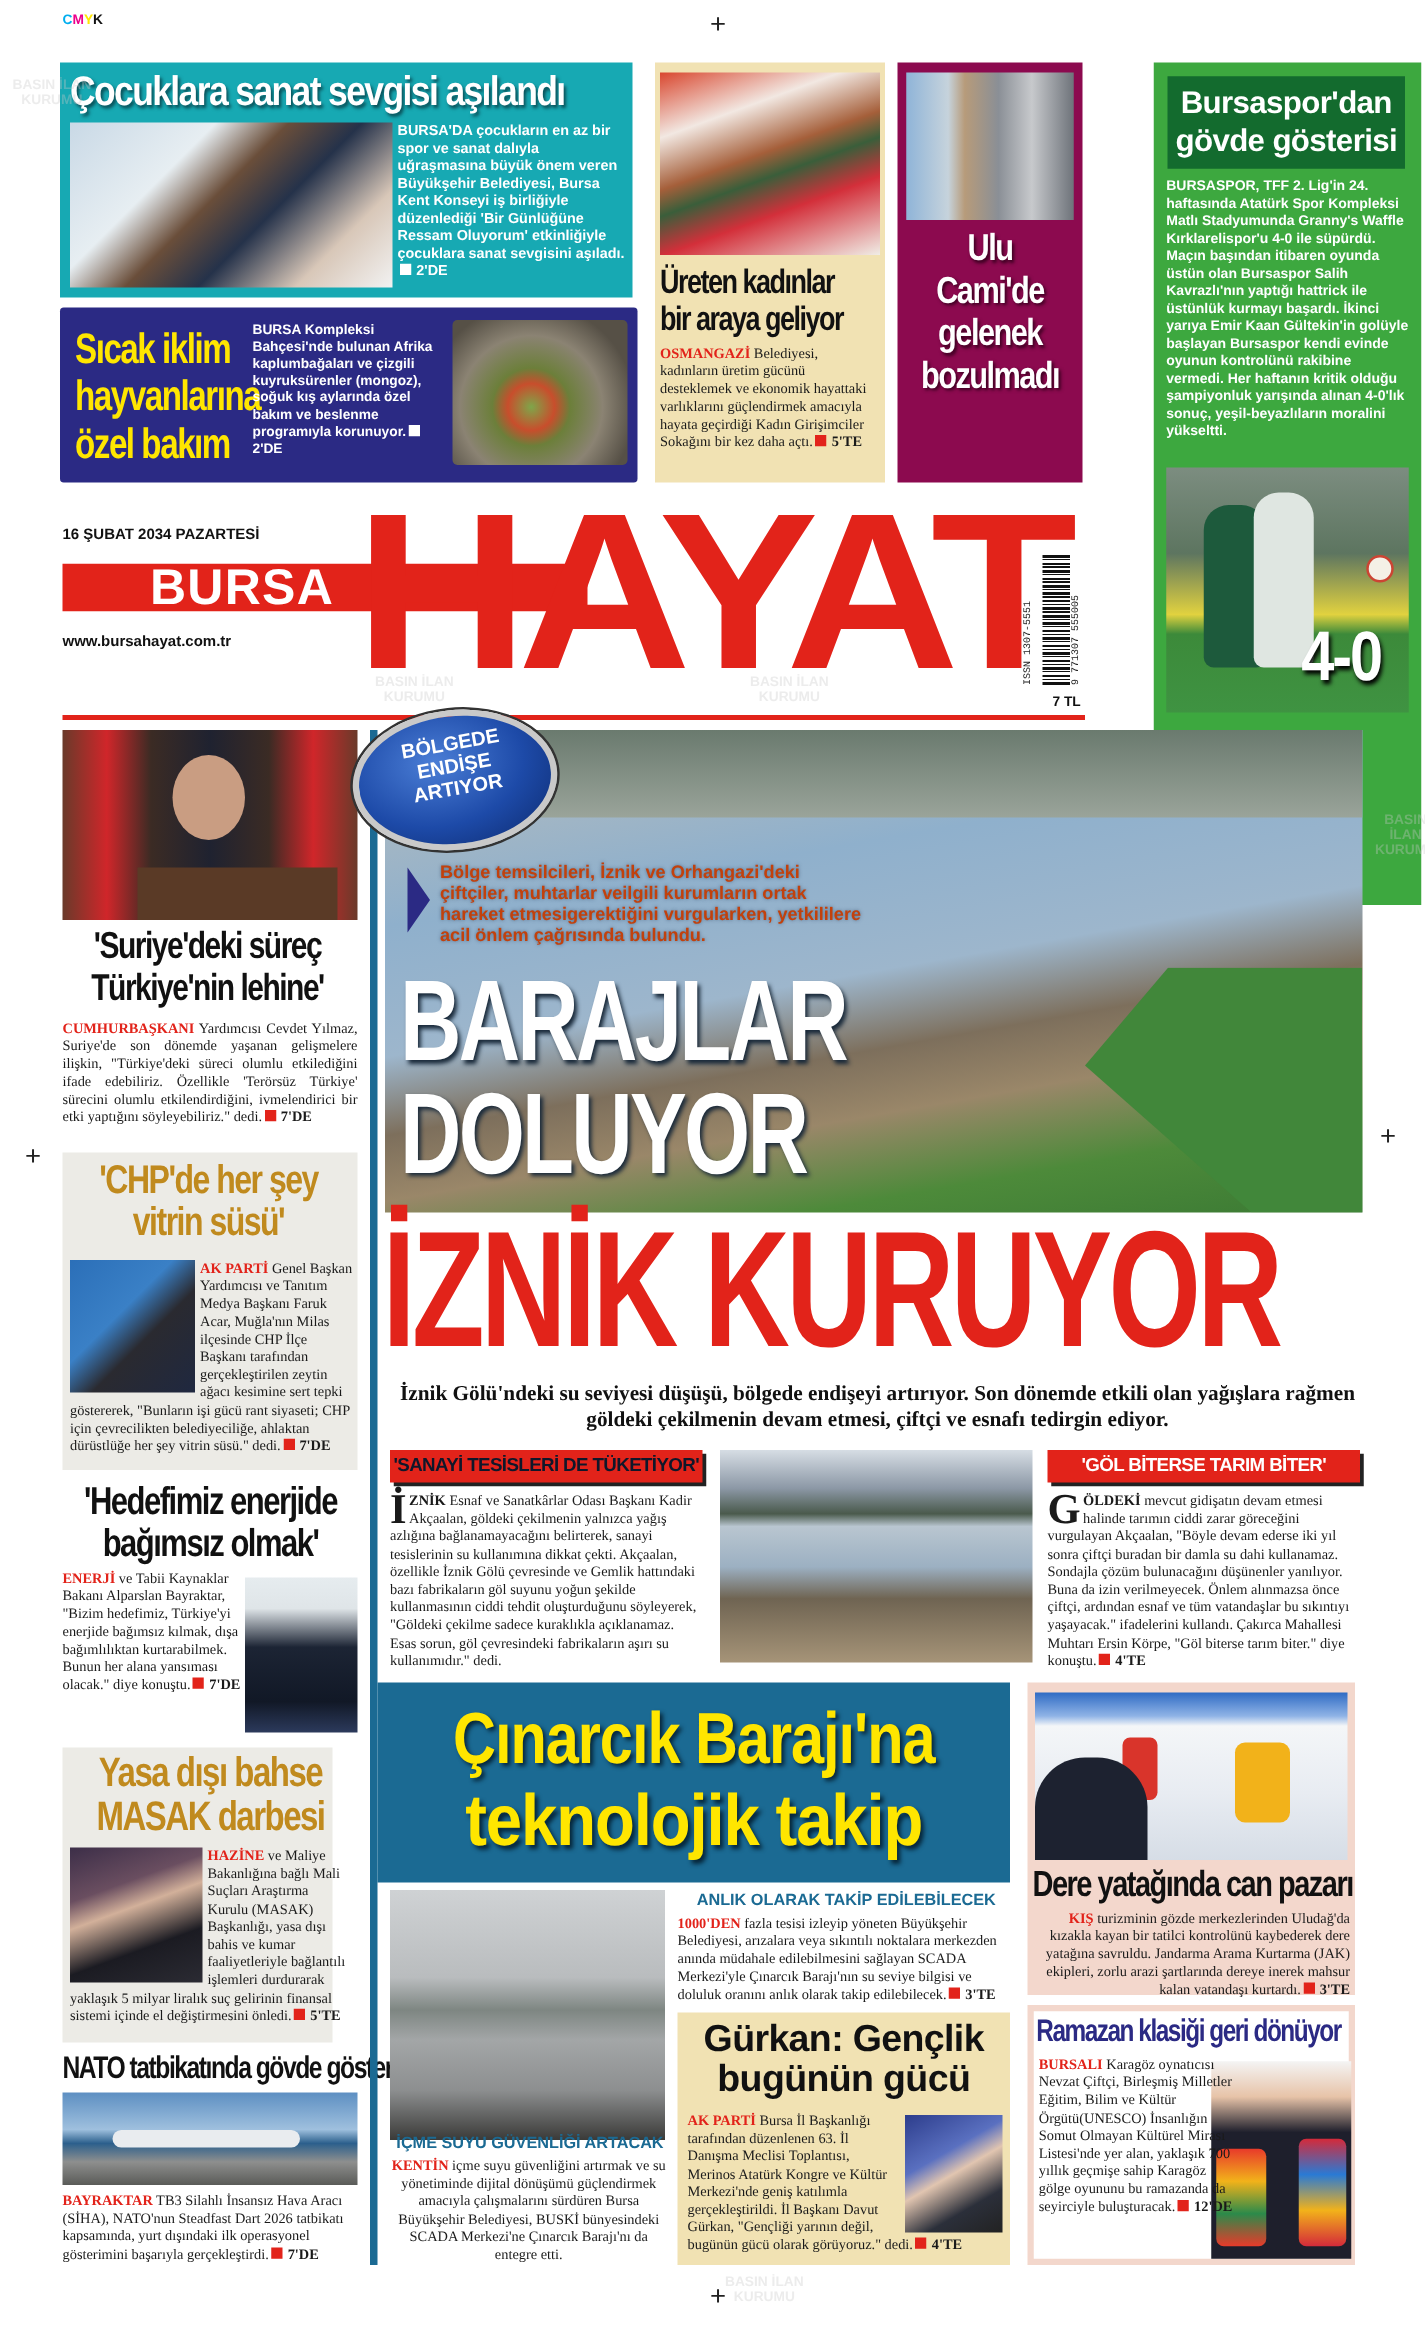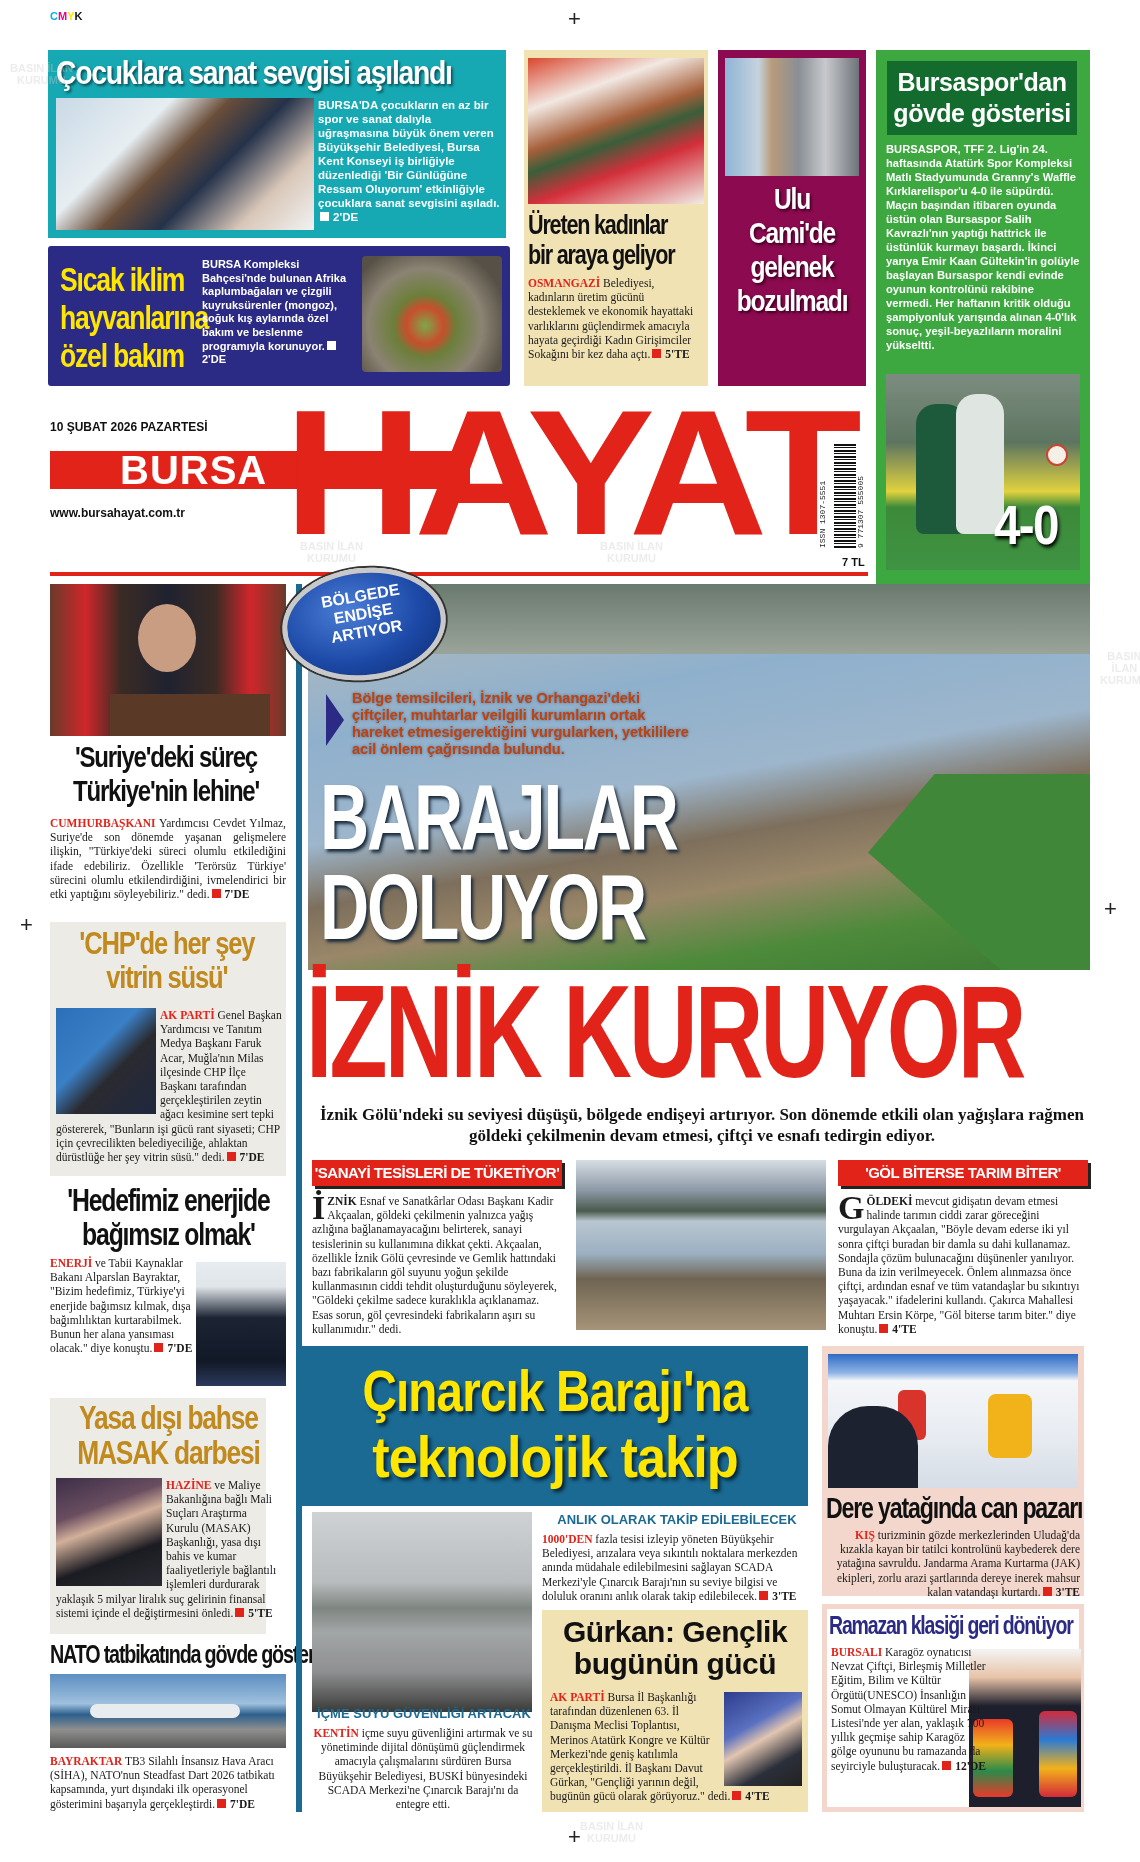--- a/index.html
+++ b/index.html
@@ -60,37 +60,37 @@
 
 <div class="abs" style="left:718px;top:50px;width:148px;height:336px;background:#8c0a4f">
   <div class="abs photo" style="left:7px;top:8px;width:134px;height:118px;background:linear-gradient(90deg,#8fb4d8 0%,#c6d3dc 25%,#b79b7a 35%,#8a8f96 55%,#c7c9cc 75%,#6e737a 100%)"></div>
   <div class="abs cond" style="left:0;top:132px;width:148px;font-size:30px;line-height:34px;color:#fff;text-align:center;text-shadow:2px 2px 3px #3a0020">
     <div style="transform:scaleX(.82)">Ulu Cami'de</div>
     <div style="transform:scaleX(.82)">gelenek</div>
     <div style="transform:scaleX(.82)">bozulmadı</div>
   </div>
 </div>
 
-<div class="abs" style="left:876px;top:50px;width:214px;height:674px;background:#3da83f">
+<div class="abs" style="left:923px;top:50px;width:214px;height:674px;background:#3da83f">
   <div class="abs" style="left:11px;top:11px;width:190px;height:74px;background:#136b2e">
     <div class="cond" style="font-size:25px;line-height:31px;color:#fff;text-align:center;padding-top:6px;letter-spacing:-.5px">
       <div>Bursaspor'dan</div>
       <div>gövde gösterisi</div>
     </div>
   </div>
   <div class="abs sans" style="left:10px;top:92px;width:196px;font-size:11.2px;line-height:14px;font-weight:bold;color:#fff">BURSASPOR, TFF 2. Lig'in 24. haftasında Atatürk Spor Kompleksi Matlı Stadyumunda Granny's Waffle Kırklarelispor'u 4-0 ile süpürdü. Maçın başından itibaren oyunda üstün olan Bursaspor Salih Kavrazlı'nın yaptığı hattrick ile üstünlük kurmayı başardı. İkinci yarıya Emir Kaan Gültekin'in golüyle başlayan Bursaspor kendi evinde oyunun kontrolünü rakibine vermedi. Her haftanın kritik olduğu şampiyonluk yarışında alınan 4-0'lık sonuç, yeşil-beyazlıların moralini yükseltti.</div>
   <div class="abs photo" style="left:10px;top:324px;width:194px;height:196px;background:linear-gradient(180deg,#7c8d80 0%,#5d7560 35%,#e1d23f 60%,#3c8a3a 68%,#3f9342 100%)">
     <div class="abs" style="left:30px;top:30px;width:50px;height:130px;background:#1d5a3c;border-radius:20px 20px 8px 8px"></div>
     <div class="abs" style="left:70px;top:20px;width:48px;height:140px;background:#dfe6e1;border-radius:20px 20px 8px 8px"></div>
     <div class="abs" style="left:160px;top:70px;width:22px;height:22px;border-radius:50%;background:#f4f0e6;border:2px solid #c43;"></div>
     <div class="abs cond" style="left:108px;top:118px;font-size:56px;color:#fff;text-shadow:2px 3px 4px #000;transform:scaleX(.85);letter-spacing:-2px">4-0</div>
   </div>
 </div>
 
-<div class="abs sans" style="left:50px;top:420px;font-size:12px;font-weight:bold;color:#111">10 ŞUBAT 2026 PAZARTESİ</div>
+<div class="abs sans" style="left:50px;top:420px;font-size:12px;font-weight:bold;color:#111">16 ŞUBAT 2034 PAZARTESİ</div>
 <div class="abs" style="left:50px;top:451px;width:420px;height:38px;background:#e2231a"></div>
 <div class="abs sans" style="left:120px;top:448px;font-size:40px;font-weight:bold;color:#fff;letter-spacing:1px">BURSA</div>
 <div class="abs sans" style="left:50px;top:506px;font-size:12px;font-weight:bold;color:#111">www.bursahayat.com.tr</div>
 <div class="abs sans" style="left:284px;top:388px;font-size:178px;line-height:170px;font-weight:bold;color:#e2231a;letter-spacing:-8px;transform:scaleX(1.08);transform-origin:left top">HAYAT</div>
 <div class="abs" style="left:834px;top:444px;width:22px;height:104px;background:repeating-linear-gradient(180deg,#111 0 2px,#fff 2px 3px,#111 3px 4px,#fff 4px 6px)"></div>
 <div class="abs" style="left:818px;top:444px;width:14px;height:104px;font-family:'Liberation Mono',monospace;font-size:8px;writing-mode:vertical-rl;transform:rotate(180deg);color:#222">ISSN 1307-5551</div>
 <div class="abs" style="left:856px;top:444px;width:12px;height:104px;font-family:'Liberation Mono',monospace;font-size:8px;writing-mode:vertical-rl;transform:rotate(180deg);color:#222">9 771307 555005</div>
 <div class="abs sans" style="left:842px;top:556px;font-size:11px;font-weight:bold;color:#111">7 TL</div>
 <div class="abs" style="left:50px;top:572px;width:818px;height:4px;background:#e2231a"></div>
 
@@ -162,21 +162,21 @@
 </div>
 <div class="abs" style="left:326px;top:694px;width:0;height:0;border-top:26px solid transparent;border-bottom:26px solid transparent;border-left:18px solid #2b2a84"></div>
 <div class="abs sans" style="left:352px;top:690px;width:340px;font-size:14.5px;line-height:17px;font-weight:bold;color:#c2410c;text-shadow:0 0 3px rgba(40,60,90,.6)">Bölge temsilcileri, İznik ve Orhangazi'deki çiftçiler, muhtarlar veilgili kurumların ortak hareket etmesigerektiğini vurgularken, yetkililere acil önlem çağrısında bulundu.</div>
 <div class="abs cond" style="left:320px;top:772px;font-size:92px;line-height:90px;color:#fff;text-shadow:3px 3px 4px #1a2a3a;transform:scaleX(.74);letter-spacing:-3px">
   <div>BARAJLAR</div>
   <div>DOLUYOR</div>
 </div>
 <div class="abs cond" style="left:306px;top:966px;font-size:132px;line-height:132px;color:#e2231a;transform:scaleX(.72);letter-spacing:-4px;white-space:nowrap">İZNİK KURUYOR</div>
 <div class="abs" style="left:312px;top:1104px;width:780px;font-size:17px;line-height:21px;font-weight:bold;text-align:center;color:#111">İznik Gölü'ndeki su seviyesi düşüşü, bölgede endişeyi artırıyor. Son dönemde etkili olan yağışlara rağmen göldeki çekilmenin devam etmesi, çiftçi ve esnafı tedirgin ediyor.</div>
 
-<div class="abs cond" style="left:312px;top:1160px;width:250px;height:26px;background:#e2231a;box-shadow:3px 3px 0 #222;color:#ffffff;font-size:15px;line-height:26px;text-align:center;letter-spacing:-.5px">'SANAYİ TESİSLERİ DE TÜKETİYOR'</div>
+<div class="abs cond" style="left:312px;top:1160px;width:250px;height:26px;background:#e2231a;box-shadow:3px 3px 0 #222;color:#0f172a;font-size:15px;line-height:26px;text-align:center;letter-spacing:-.5px">'SANAYİ TESİSLERİ DE TÜKETİYOR'</div>
 <div class="abs body-s" style="left:312px;top:1194px;width:250px;text-align:left">
   <span style="float:left;font-size:34px;line-height:28px;font-weight:bold;margin-right:2px">İ</span><b>ZNİK</b> <span>Esnaf ve Sanatkârlar Odası Başkanı Kadir Akçaalan, göldeki çekilmenin yalnızca yağış azlığına bağlanamayacağını belirterek, sanayi tesislerinin su kullanımına dikkat çekti. Akçaalan, özellikle İznik Gölü çevresinde ve Gemlik hattındaki bazı fabrikaların göl suyunu yoğun şekilde kullanmasının ciddi tehdit oluşturduğunu söyleyerek, "Göldeki çekilme sadece kuraklıkla açıklanamaz. Esas sorun, göl çevresindeki fabrikaların aşırı su kullanımıdır." dedi.</span>
 </div>
 <div class="abs photo" style="left:576px;top:1160px;width:250px;height:170px;background:linear-gradient(180deg,#d6dde4 0%,#8c98a6 18%,#4a5a4c 30%,#b9c6d0 36%,#9cb0c2 55%,#6f6452 70%,#a69478 100%)"></div>
 
 <div class="abs cond" style="left:838px;top:1160px;width:250px;height:26px;background:#e2231a;box-shadow:3px 3px 0 #222;color:#fff;font-size:15px;line-height:26px;text-align:center;letter-spacing:-.5px">'GÖL BİTERSE TARIM BİTER'</div>
 <div class="abs body-s" style="left:838px;top:1194px;width:250px;text-align:left">
   <span style="float:left;font-size:34px;line-height:28px;font-weight:bold;margin-right:2px">G</span><b>ÖLDEKİ</b> <span>mevcut gidişatın devam etmesi halinde tarımın ciddi zarar göreceğini vurgulayan Akçaalan, "Böyle devam ederse iki yıl sonra çiftçi buradan bir damla su dahi kullanamaz. Sondajla çözüm bulunacağını düşünenler yanılıyor. Buna da izin verilmeyecek. Önlem alınmazsa önce çiftçi, ardından esnaf ve tüm vatandaşlar bu sıkıntıyı yaşayacak." ifadelerini kullandı. Çakırca Mahallesi Muhtarı Ersin Körpe, "Göl biterse tarım biter." diye konuştu.</span><span class="sq"></span><b>4'TE</b>
 </div>
 

